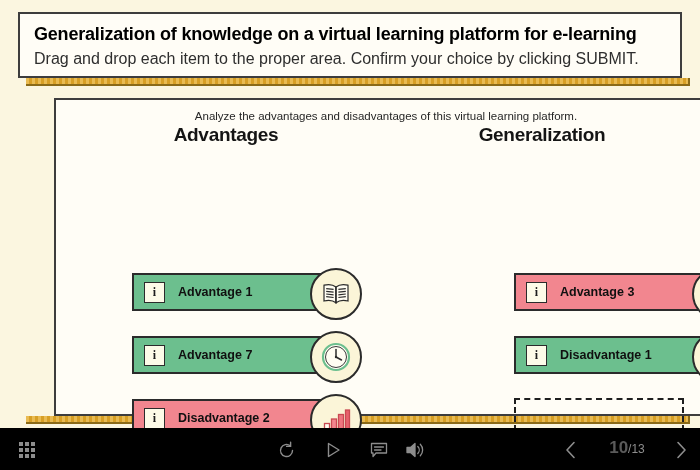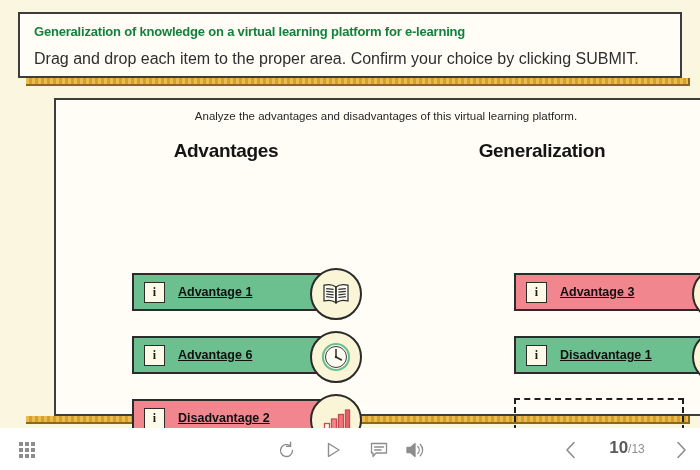--- a/index.html
+++ b/index.html
@@ -52,23 +52,23 @@
   #header-shadow {
     left: 26px;
     top: 78px;
     width: 664px;
     height: 8px;
   }
   #header-title {
     position: absolute;
     left: 14px;
     top: 10px;
-    font-size: 13px;
-    font-weight: bold;
-    color: #15803d;
+    font-size: 18px;
+    font-weight: bold;
+    color: #000000;
     letter-spacing: -0.2px;
     white-space: nowrap;
   }
   #header-subtitle {
     position: absolute;
     left: 14px;
     top: 36px;
     font-size: 16px;
     color: #2e2e2e;
     white-space: nowrap;
@@ -95,21 +95,21 @@
     right: 0;
     top: 10px;
     text-align: center;
     font-size: 11.5px;
     color: #262626;
   }
 
   
   .col-heading {
     position: absolute;
-    top: 40px;
+    top: 24px;
     font-size: 19px;
     font-weight: bold;
     color: #141414;
     text-align: center;
     letter-spacing: -0.3px;
   }
   #heading-advantages {
     left: 20px;
     width: 300px;
   }
@@ -148,21 +148,20 @@
     font-family: "Liberation Serif", serif;
     color: #1d1d1d;
     cursor: pointer;
   }
   .item-label {
     margin-left: 13px;
     font-size: 12.5px;
     font-weight: bold;
     color: #101010;
     white-space: nowrap;
-    text-decoration: underline;
   }
 
   
   .item-badge {
     position: absolute;
     left: 176px;
     top: -7px;
     width: 52px;
     height: 52px;
     border-radius: 50%;
@@ -226,21 +225,21 @@
     cursor: pointer;
   }
 
   
   #toolbar {
     position: absolute;
     left: 0;
     top: 428px;
     width: 700px;
     height: 42px;
-    background: #ffffff;
+    background: #000000;
   }
   .tb-icon {
     position: absolute;
     top: 11px;
     width: 22px;
     height: 22px;
     display: flex;
     align-items: center;
     justify-content: center;
     color: #8d8d8d;
@@ -303,21 +302,21 @@
           <path d="M15 5 C18 2.6 23 2.2 27 3.2 L27 19 C23 18 18 18.4 15 20.8 Z" fill="#fffdf2"></path>
           <path d="M15 5 L15 20.8"></path>
           <path d="M5.2 6.6 L12.6 7.4 M5.2 9.3 L12.6 10.1 M5.2 12 L12.6 12.8 M5.2 14.7 L12.6 15.5"></path>
           <path d="M24.8 6.6 L17.4 7.4 M24.8 9.3 L17.4 10.1 M24.8 12 L17.4 12.8 M24.8 14.7 L17.4 15.5"></path>
         </svg>
       </div>
     </div>
 
     <div class="item-row green" id="row-adv-2">
       <div class="item-info">i</div>
-      <div class="item-label">Advantage 6</div>
+      <div class="item-label">Advantage 7</div>
       <div class="item-badge">
         <svg width="32" height="32" viewBox="0 0 32 32" fill="none">
           <circle cx="16" cy="16" r="13" fill="#fffdf2" stroke="#6cbf8e" stroke-width="2.2"></circle>
           <circle cx="16" cy="16" r="10.5" fill="#fffdf2" stroke="#3a3a3a" stroke-width="1"></circle>
           <path d="M16 16 L16 8.5" stroke="#2b2b2b" stroke-width="1.5" stroke-linecap="round"></path>
           <path d="M16 16 L21.5 19" stroke="#2b2b2b" stroke-width="1.5" stroke-linecap="round"></path>
           <circle cx="16" cy="16" r="1.2" fill="#2b2b2b"></circle>
         </svg>
       </div>
     </div>

